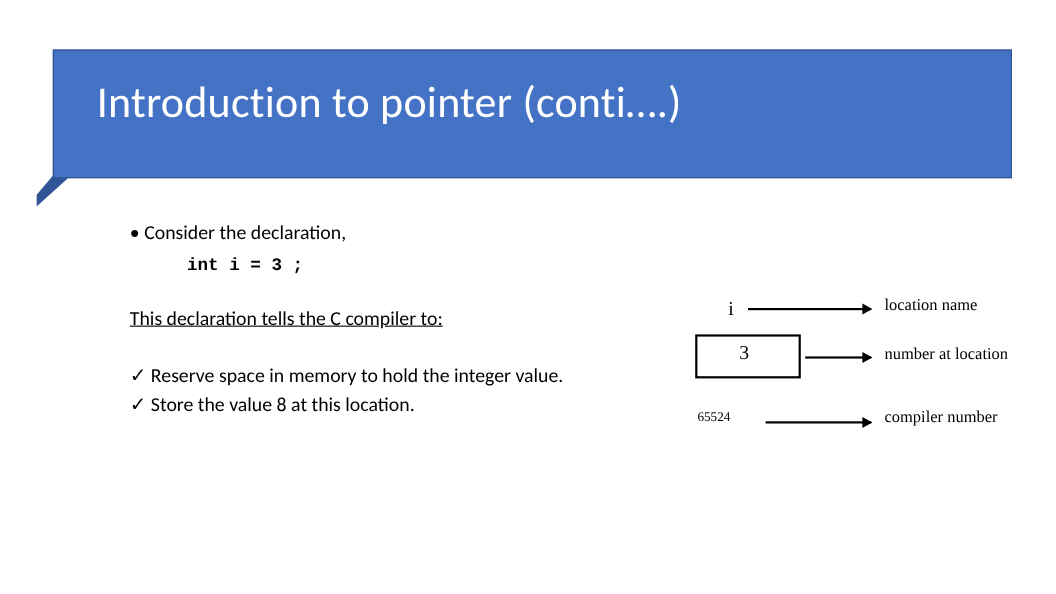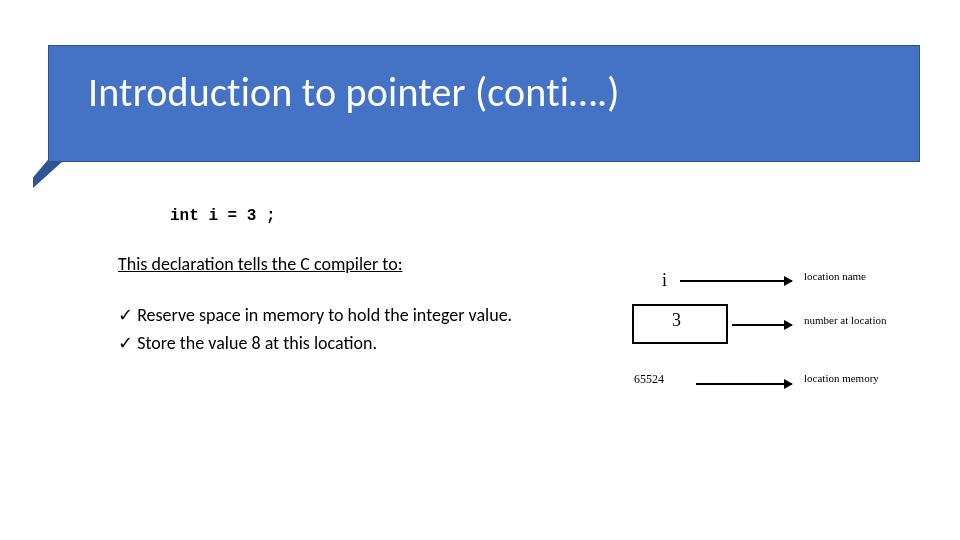--- a/index.html
+++ b/index.html
@@ -115,21 +115,21 @@
     font-size: 18px;
   }
   .d-addr {
     position: absolute;
     left: 42px;
     top: 104px;
     font-size: 12px;
   }
   .d-lbl {
     position: absolute;
-    font-size: 11px;
+    font-size: 15px;
   }
   .d-lbl1 { left: 212px; top: 2px; }
   .d-lbl2 { left: 212px; top: 46px; }
   .d-lbl3 { left: 212px; top: 104px; }
 
   .arrow {
     position: absolute;
     height: 1.6px;
     background: #000;
   }
@@ -149,34 +149,35 @@
 </head>
 <body>
 
 <div class="slide">
 
   <div class="banner-shadow"></div>
   <div class="notch"></div>
   <div class="title">Introduction to pointer (conti….)</div>
 
   <div class="body">
+    <div class="bullet-line bullet-dot">Consider the declaration,</div>
     <div class="code">int i = 3 ;</div>
     <div class="subhead">This declaration tells the C compiler to:</div>
     <div class="check-line">Reserve space in memory to hold the integer value.</div>
     <div class="check-line">Store the value 8 at this location.</div>
   </div>
 
   <div class="diagram">
     <div class="d-i">i</div>
     <div class="d-box"></div>
     <div class="d-3">3</div>
     <div class="d-addr">65524</div>
 
     <div class="arrow ar1"></div>
     <div class="arrow ar2"></div>
     <div class="arrow ar3"></div>
 
     <div class="d-lbl d-lbl1">location name</div>
     <div class="d-lbl d-lbl2">number at location</div>
-    <div class="d-lbl d-lbl3">location memory</div>
+    <div class="d-lbl d-lbl3">compiler number</div>
   </div>
 
 </div>
 
 </body></html>

